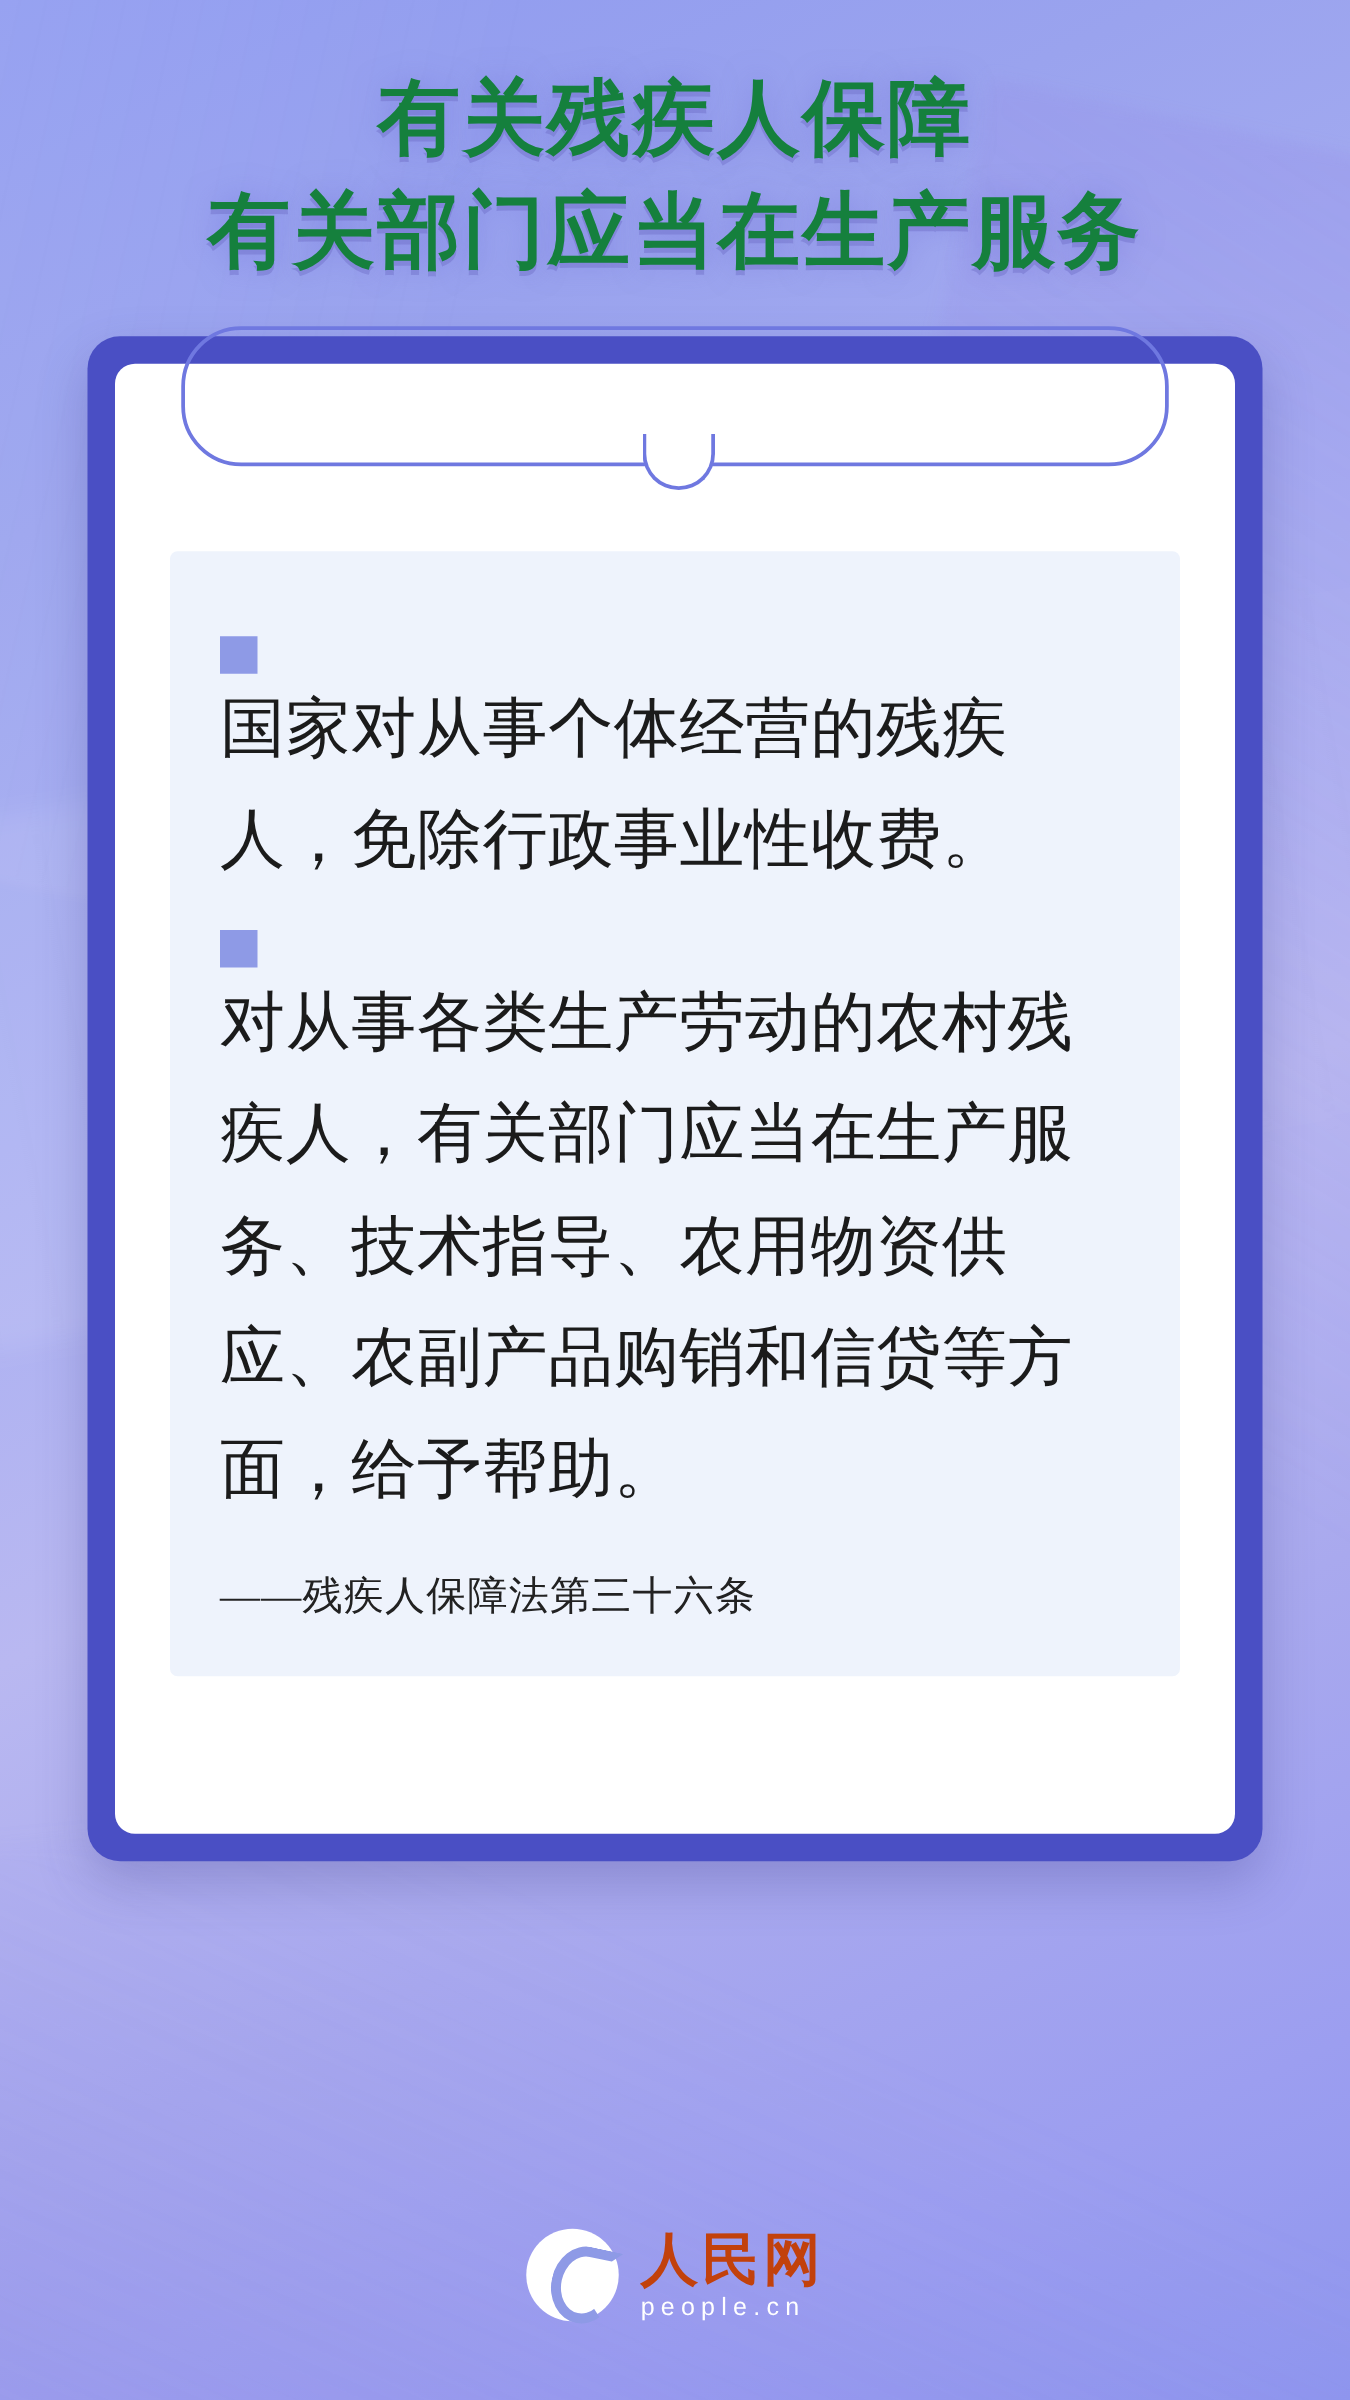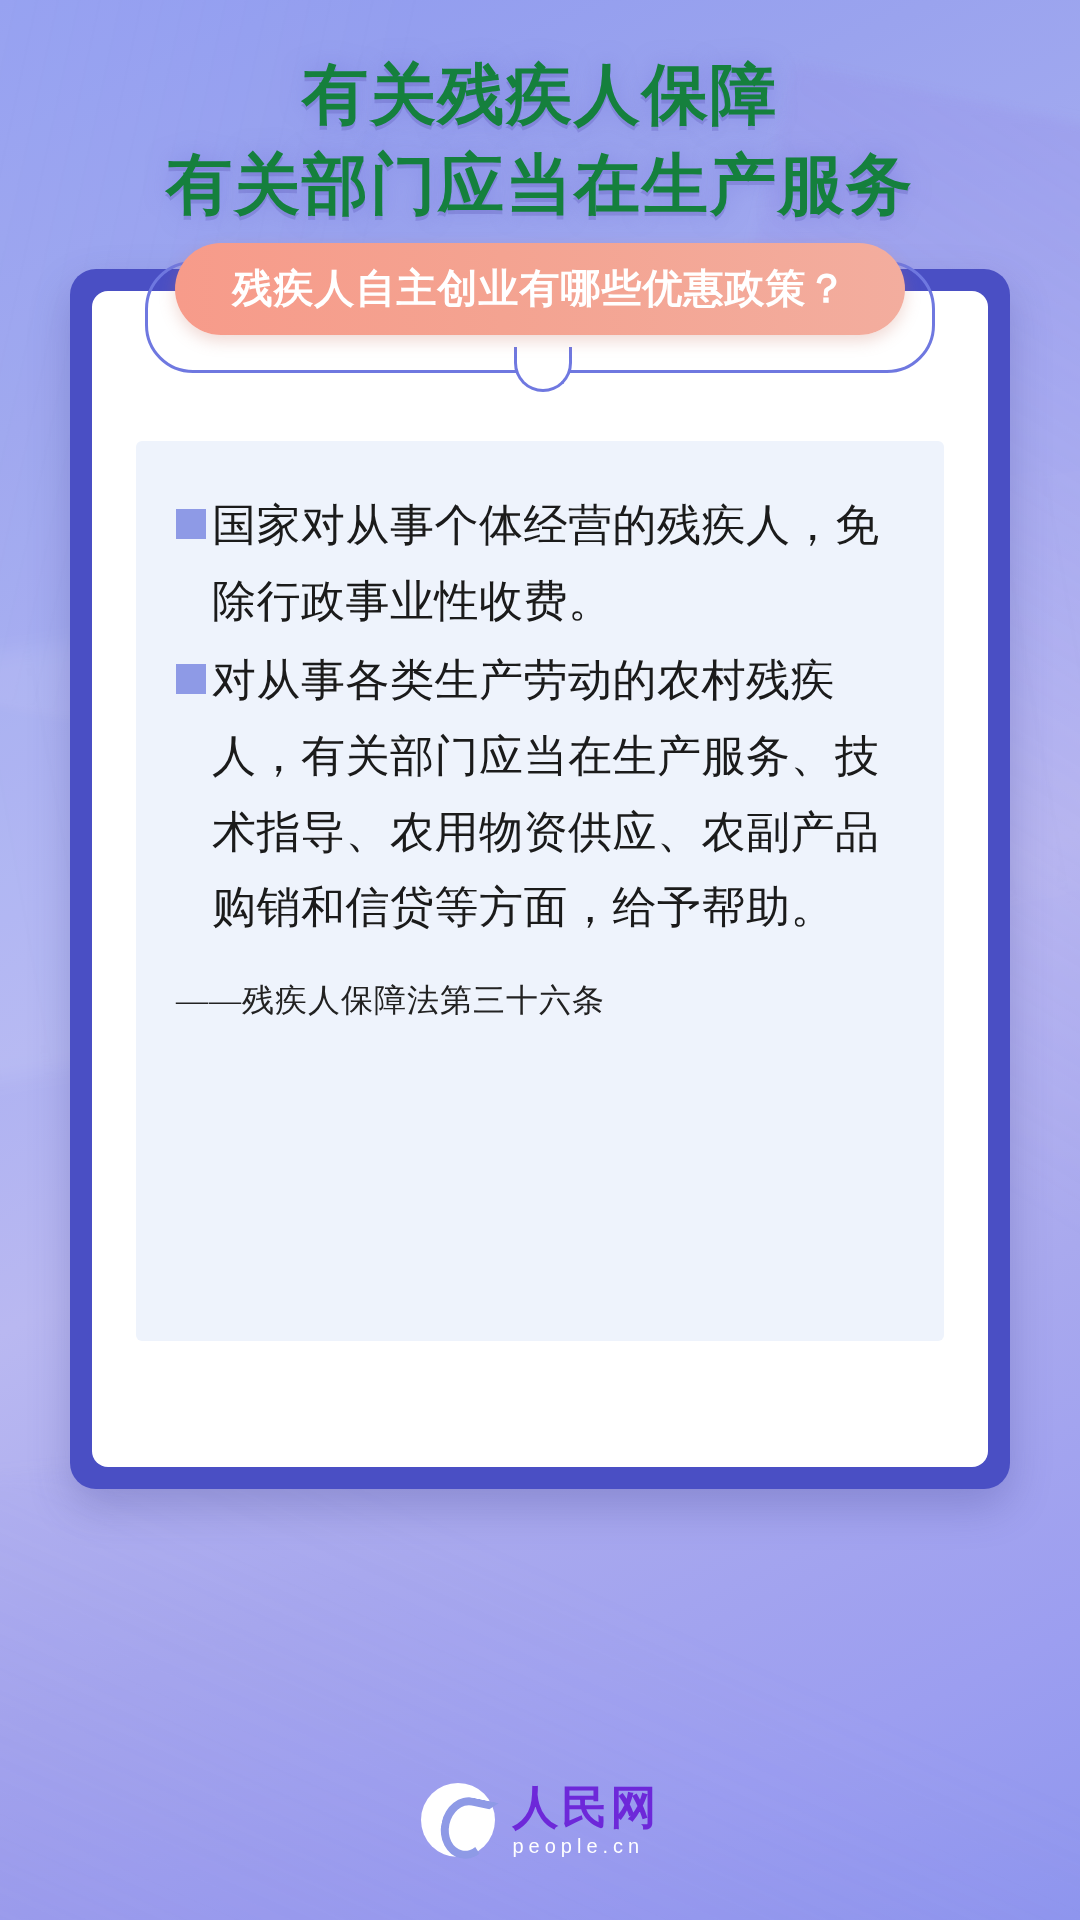--- a/index.html
+++ b/index.html
@@ -146,24 +146,25 @@
     margin-top: 88px;
     background: #eef3fc;
     border-radius: 6px;
     padding: 46px 40px 34px;
     min-height: 900px;
   }
   .para {
     display: flex;
     align-items: flex-start;
     color: #1b1b1b;
-    font-size: 44px;
+    font-size: 52px;
     line-height: 1.72;
     letter-spacing: 0.5px;
     margin-bottom: 4px;
+    flex-direction: column;
   }
   .bullet {
     flex: 0 0 auto;
     width: 30px;
     height: 30px;
     background: #8e9ae6;
     margin-top: 22px;
     margin-right: 6px;
   }
   .para-text { flex: 1 1 auto; }
@@ -201,21 +202,21 @@
     position: absolute;
     left: 20px; top: 14px;
     width: 36px; height: 46px;
     border: 8px solid #8e9ae6;
     border-right-color: transparent;
     border-radius: 50% 0 50% 50%;
     transform: rotate(12deg);
   }
   .logo-text { text-align: left; }
   .logo-cn {
-    color: #6d28d9;
+    color: #c2410c;
     font-size: 46px;
     font-weight: bold;
     letter-spacing: 3px;
     line-height: 1.05;
   }
   .logo-en {
     color: #ffffff;
     font-size: 20px;
     letter-spacing: 5px;
     margin-top: 4px;
@@ -232,23 +233,20 @@
 <div class="header">
   <div class="line line1">有关残疾人保障</div>
   <div class="line line2">有关部门应当在生产服务</div>
 </div>
 
 <div class="card-outer">
   <div class="card-inner">
 
     <div class="q-wrap">
       <div class="q-frame"></div>
-      <div class="q-pill">
-        <span>残疾人自主创业有哪些优惠政策？</span>
-      </div>
     </div>
 
     <div class="panel">
 
       <div class="para">
         <span class="bullet"></span>
         <span class="para-text">国家对从事个体经营的残疾人，免除行政事业性收费。</span>
       </div>
 
 

